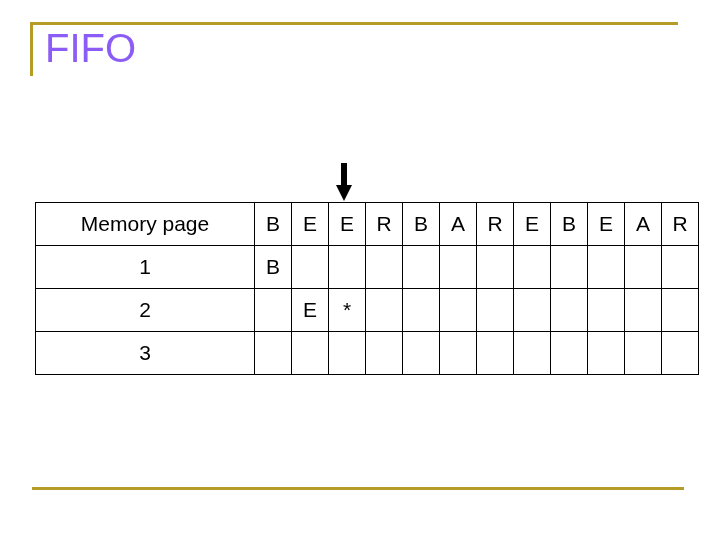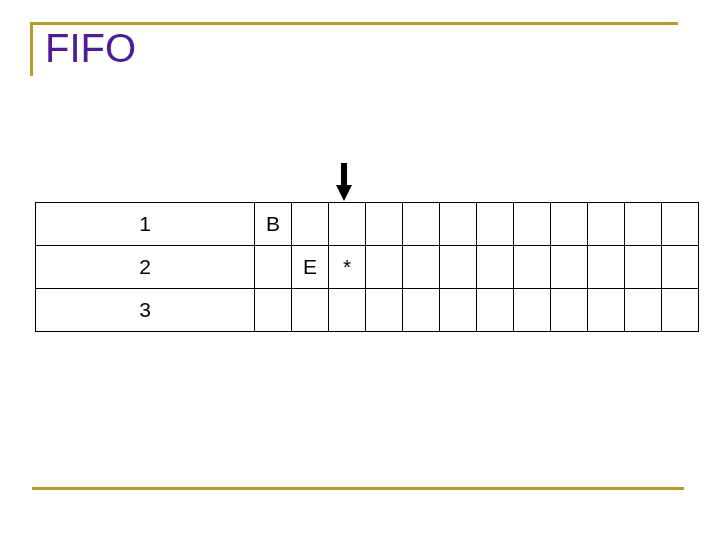--- a/index.html
+++ b/index.html
@@ -45,21 +45,21 @@
     background: #b59b28;
   }
 
   
   #page-title {
     position: absolute;
     left: 45px;
     top: 24px;
     font-size: 40px;
     line-height: 48px;
-    color: #4c1d95;
+    color: #8b5cf6;
     font-weight: normal;
     letter-spacing: 0px;
     white-space: nowrap;
   }
 
   
   #reference-pointer {
     position: absolute;
     left: 336px;
     top: 163px;
@@ -120,20 +120,35 @@
 
 <div id="reference-pointer">
   <svg width="16" height="38" viewBox="0 0 16 38" xmlns="http://www.w3.org/2000/svg">
     <rect x="5" y="0" width="6" height="24" fill="#000000"></rect>
     <polygon points="0,22 16,22 8,38" fill="#000000"></polygon>
   </svg>
 </div>
 
 <table id="memory-table">
   <tbody>
+    <tr>
+      <td class="label-col">Memory page</td>
+      <td class="ref-col">B</td>
+      <td class="ref-col">E</td>
+      <td class="ref-col">E</td>
+      <td class="ref-col">R</td>
+      <td class="ref-col">B</td>
+      <td class="ref-col">A</td>
+      <td class="ref-col">R</td>
+      <td class="ref-col">E</td>
+      <td class="ref-col">B</td>
+      <td class="ref-col">E</td>
+      <td class="ref-col">A</td>
+      <td class="ref-col">R</td>
+    </tr>
 
     <tr>
       <td class="label-col frame-number">1</td>
       <td class="ref-col cell-page">B</td>
       <td class="ref-col cell-page"></td>
       <td class="ref-col cell-page"></td>
       <td class="ref-col cell-page"></td>
       <td class="ref-col cell-page"></td>
       <td class="ref-col cell-page"></td>
       <td class="ref-col cell-page"></td>

